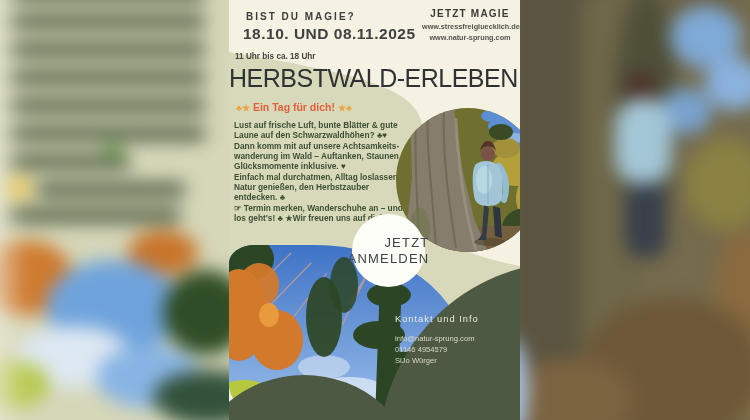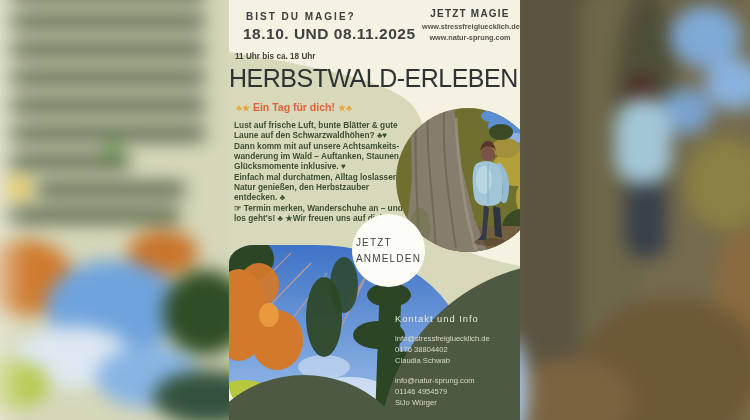--- a/index.html
+++ b/index.html
@@ -42,21 +42,21 @@
                 border-radius:26px 150px 0 50px / 18px 110px 0 36px;}
   .accent-blob{left:-35px;top:375px;width:220px;height:200px;border-radius:50%;background:#4d5943;}
   .portrait-photo{left:167px;top:108px;width:144px;height:144px;border-radius:50%;overflow:hidden;}
   .contact-blob{left:150px;top:262px;width:380px;height:380px;border-radius:50%;background:#4d5943;}
   .contact{left:166px;top:314px;width:133px;text-align:left;}
   .contact-heading{font-size:9.3px;letter-spacing:1px;font-weight:500;color:#e9eadd;}
   .contact-block{font-size:7.6px;line-height:11px;margin-top:9px;font-weight:500;
                  color:#d9dbc9;white-space:pre-line;}
   .cta{left:123px;top:214px;width:73px;height:73px;border-radius:50%;background:#fdfdf8;
        display:flex;align-items:center;justify-content:center;cursor:pointer;}
-  .cta-text{font-size:10px;letter-spacing:1.2px;line-height:16px;text-align:left;
+  .cta-text{font-size:13px;letter-spacing:1.2px;line-height:16px;text-align:right;
             font-weight:500;color:#3f4444;}
 </style>
 </head>
 <body>
 
 <div class="stage">
 
   <div class="blur-panel panel-left">
     <div class="blur-layer">
       <div class="bar b1"></div>
@@ -235,23 +235,20 @@
           <path d="M92,56 L92,96" stroke="#8ab2c4" stroke-width="1.2"></path>
           <circle cx="92" cy="46" r="7" fill="#7b5247"></circle>
           <path d="M84,46 C83,36 101,36 100,46 C100,39 97,33 92,33 C87,33 84,39 84,46 Z" fill="#58322c"></path>
         </g>
       </svg>
     </div>
 
     <div class="abs contact-blob"></div>
     <div class="abs contact">
       <div class="contact-heading">Kontakt und Info</div>
-      <div class="contact-block">info@stressfreigluecklich.de
-0176 38804402
-Claudia Schwab</div>
       <div class="contact-block">info@natur-sprung.com
 01146 4954579
 SiJo Würger</div>
     </div>
 
     <div class="abs cta">
       <div class="cta-text">
         <div>JETZT</div>
         <div>ANMELDEN</div>
       </div>

